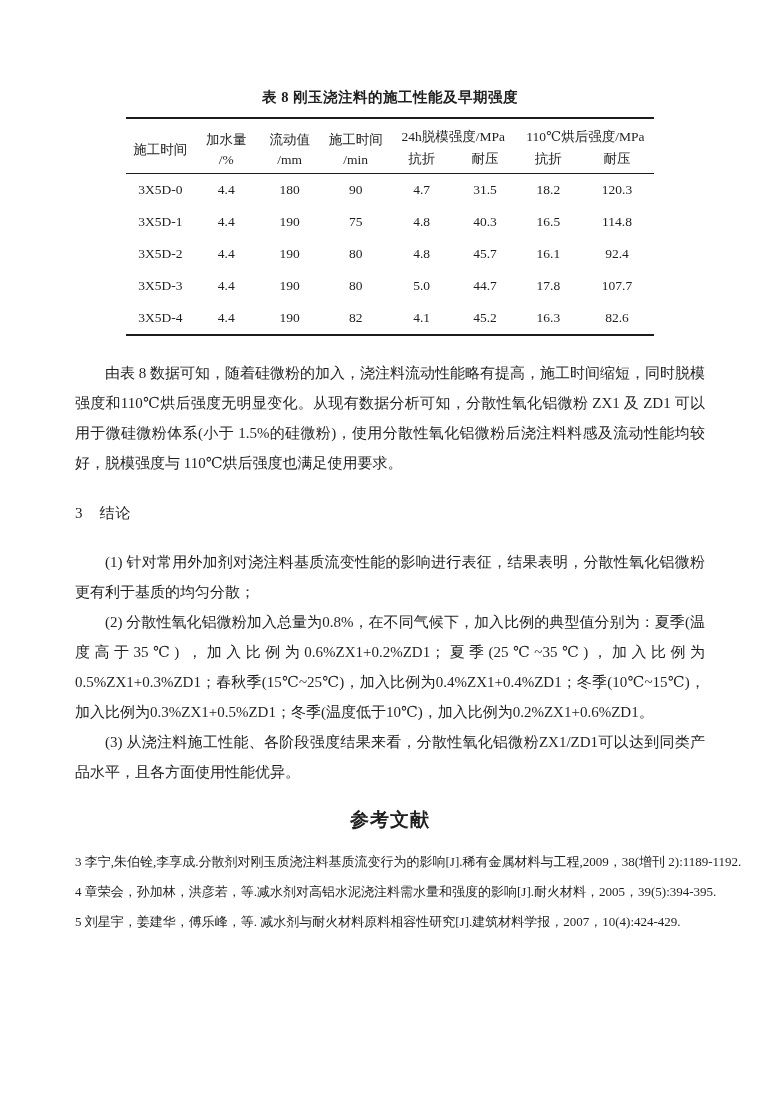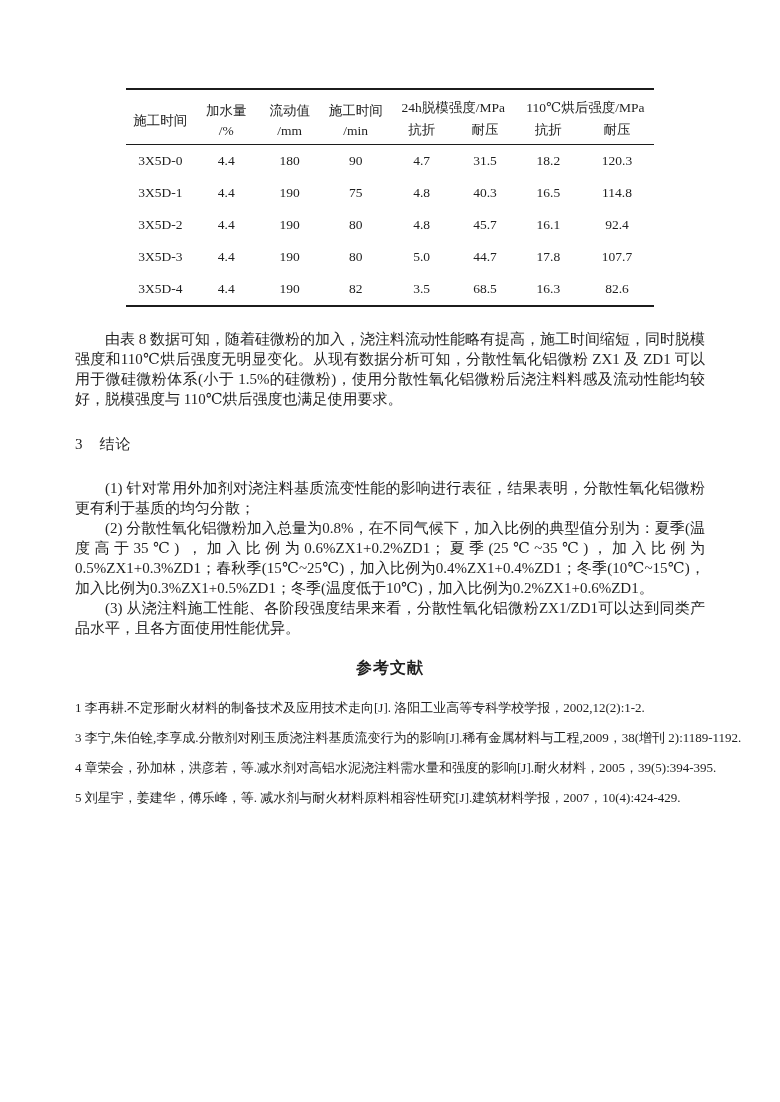--- a/index.html
+++ b/index.html
@@ -44,52 +44,53 @@
     padding: 4.5px 2px;
     line-height: 1.45;
   }
   table.data-table thead tr.h1 th { padding-top: 8px; padding-bottom: 0; }
   table.data-table thead tr.h2 th { padding-top: 2px; }
   table.data-table thead { border-bottom: 1.5px solid #1c1c1c; }
   th.two-line { white-space: pre-line; }
   table.data-table tbody td { height: 23px; }
   .body-par {
     font-size: 15px;
-    line-height: 20px;
+    line-height: 30px;
     text-align: justify;
     text-indent: 2em;
     margin: 0;
   }
   .section-heading {
     font-size: 15px;
     font-weight: normal;
     margin: 26px 0 24px 0;
     letter-spacing: 1px;
   }
   .section-heading .sec-num { margin-right: 16px; }
   .ref-heading {
     text-align: center;
     font-weight: bold;
-    font-size: 16px;
+    font-size: 19px;
     margin: 20px 0 14px 0;
     letter-spacing: 1px;
   }
   .references { margin: 0; padding: 0; list-style: none; }
   .references p {
     font-size: 13px;
     line-height: 30px;
     margin: 0;
     white-space: nowrap;
   }
 </style>
 </head>
 <body>
 
 <div class="page">
 
+  <p class="table-caption">表 8 刚玉浇注料的施工性能及早期强度</p>
 
   <table class="data-table">
     <colgroup>
       <col style="width:13%">
         <col style="width:12%">
         <col style="width:12%">
         <col style="width:13%">
       <col style="width:12%">
         <col style="width:12%">
         <col style="width:12%">
@@ -153,39 +154,38 @@
         <td>5.0</td>
         <td>44.7</td>
         <td>17.8</td>
         <td>107.7</td>
       </tr>
       <tr>
         <td>3X5D-4</td>
         <td>4.4</td>
         <td>190</td>
         <td>82</td>
-        <td>3.5</td>
-        <td>68.5</td>
+        <td>4.1</td>
+        <td>45.2</td>
         <td>16.3</td>
         <td>82.6</td>
       </tr>
     </tbody>
   </table>
 
   <p class="body-par">由表 8 数据可知，随着硅微粉的加入，浇注料流动性能略有提高，施工时间缩短，同时脱模强度和110℃烘后强度无明显变化。从现有数据分析可知，分散性氧化铝微粉 ZX1 及 ZD1 可以用于微硅微粉体系(小于 1.5%的硅微粉)，使用分散性氧化铝微粉后浇注料料感及流动性能均较好，脱模强度与 110℃烘后强度也满足使用要求。</p>
 
   <h2 class="section-heading"><span class="sec-num">3</span><span>结论</span></h2>
 
   <p class="body-par">(1) 针对常用外加剂对浇注料基质流变性能的影响进行表征，结果表明，分散性氧化铝微粉更有利于基质的均匀分散；</p>
   <p class="body-par">(2) 分散性氧化铝微粉加入总量为0.8%，在不同气候下，加入比例的典型值分别为：夏季(温度高于35℃) ，加入比例为0.6%ZX1+0.2%ZD1；夏季(25℃~35℃)，加入比例为0.5%ZX1+0.3%ZD1；春秋季(15℃~25℃)，加入比例为0.4%ZX1+0.4%ZD1；冬季(10℃~15℃)，加入比例为0.3%ZX1+0.5%ZD1；冬季(温度低于10℃)，加入比例为0.2%ZX1+0.6%ZD1。</p>
   <p class="body-par">(3) 从浇注料施工性能、各阶段强度结果来看，分散性氧化铝微粉ZX1/ZD1可以达到同类产品水平，且各方面使用性能优异。</p>
 
   <h3 class="ref-heading">参考文献</h3>
 
   <div class="references">
-    <p>1  李再耕.不定形耐火材料的制备技术及应用技术走向[J]. 洛阳工业高等专科学校学报，2002,12(2):1-2.</p>
     <p>3  李宁,朱伯铨,李享成.分散剂对刚玉质浇注料基质流变行为的影响[J].稀有金属材料与工程,2009，38(增刊 2):1189-1192.</p>
     <p>4  章荣会，孙加林，洪彦若，等.减水剂对高铝水泥浇注料需水量和强度的影响[J].耐火材料，2005，39(5):394-395.</p>
     <p>5  刘星宇，姜建华，傅乐峰，等. 减水剂与耐火材料原料相容性研究[J].建筑材料学报，2007，10(4):424-429.</p>
 
   </div>
 
 </div>
 
 </body></html>

